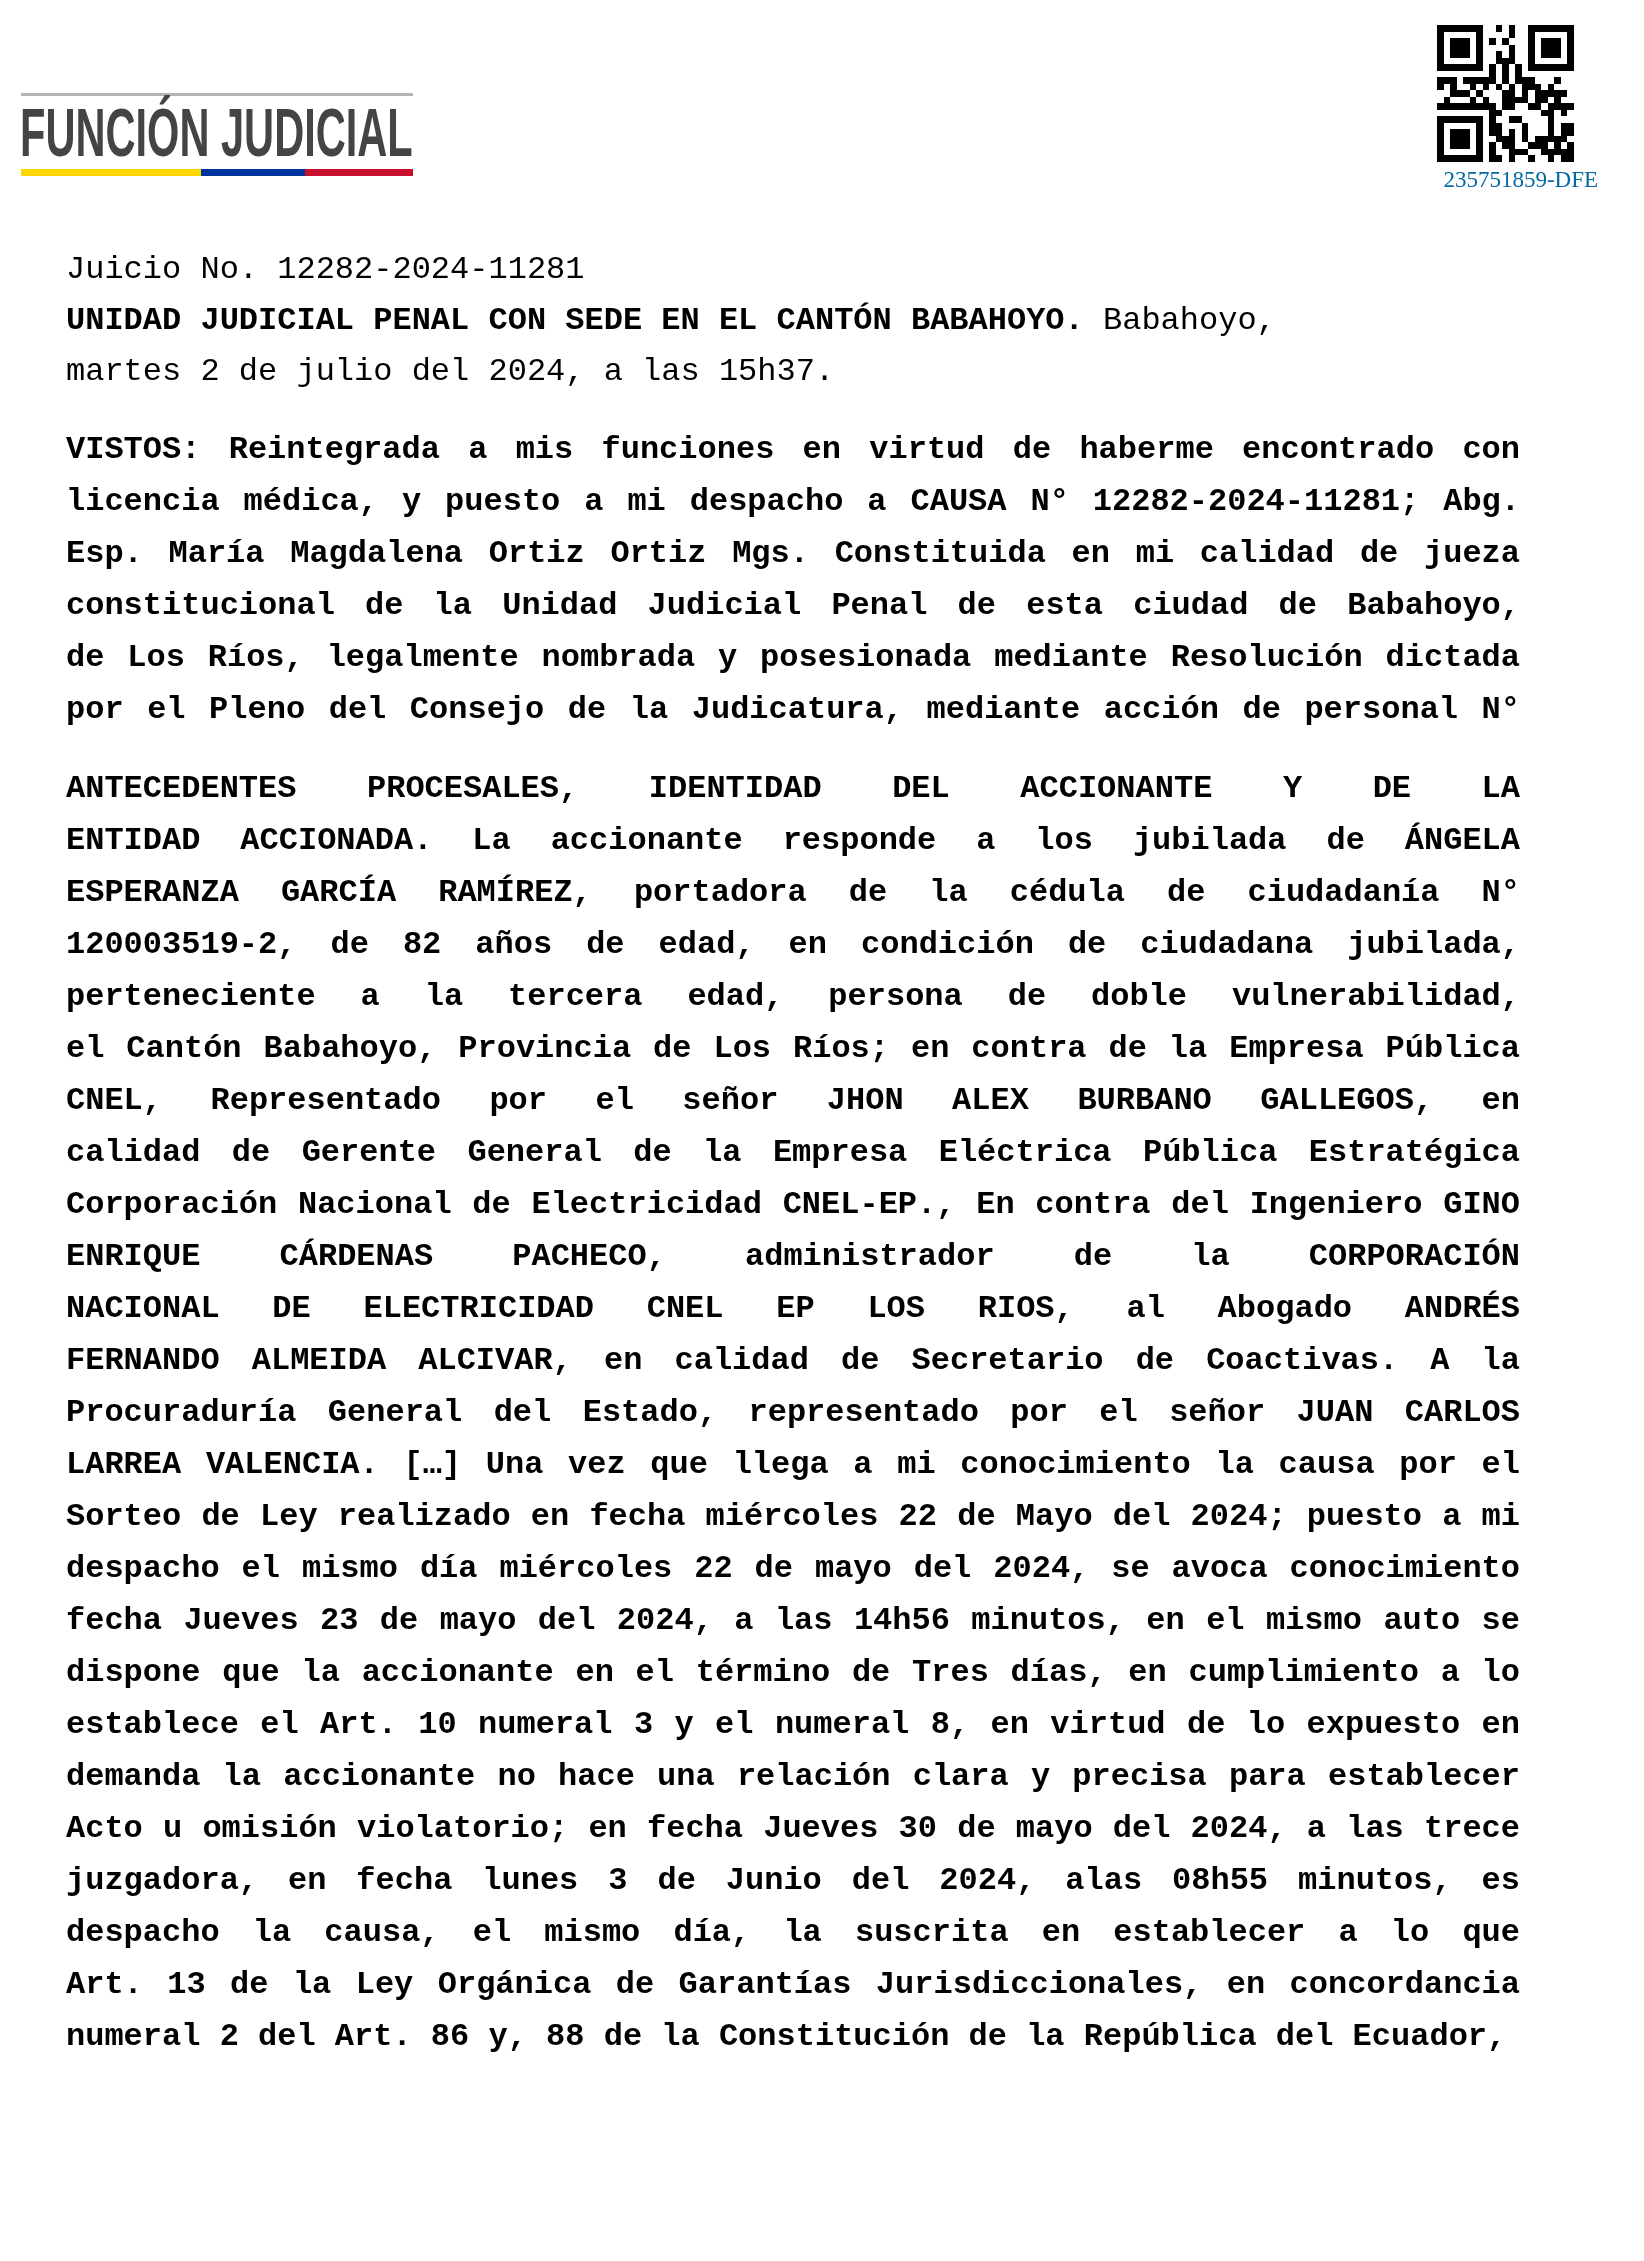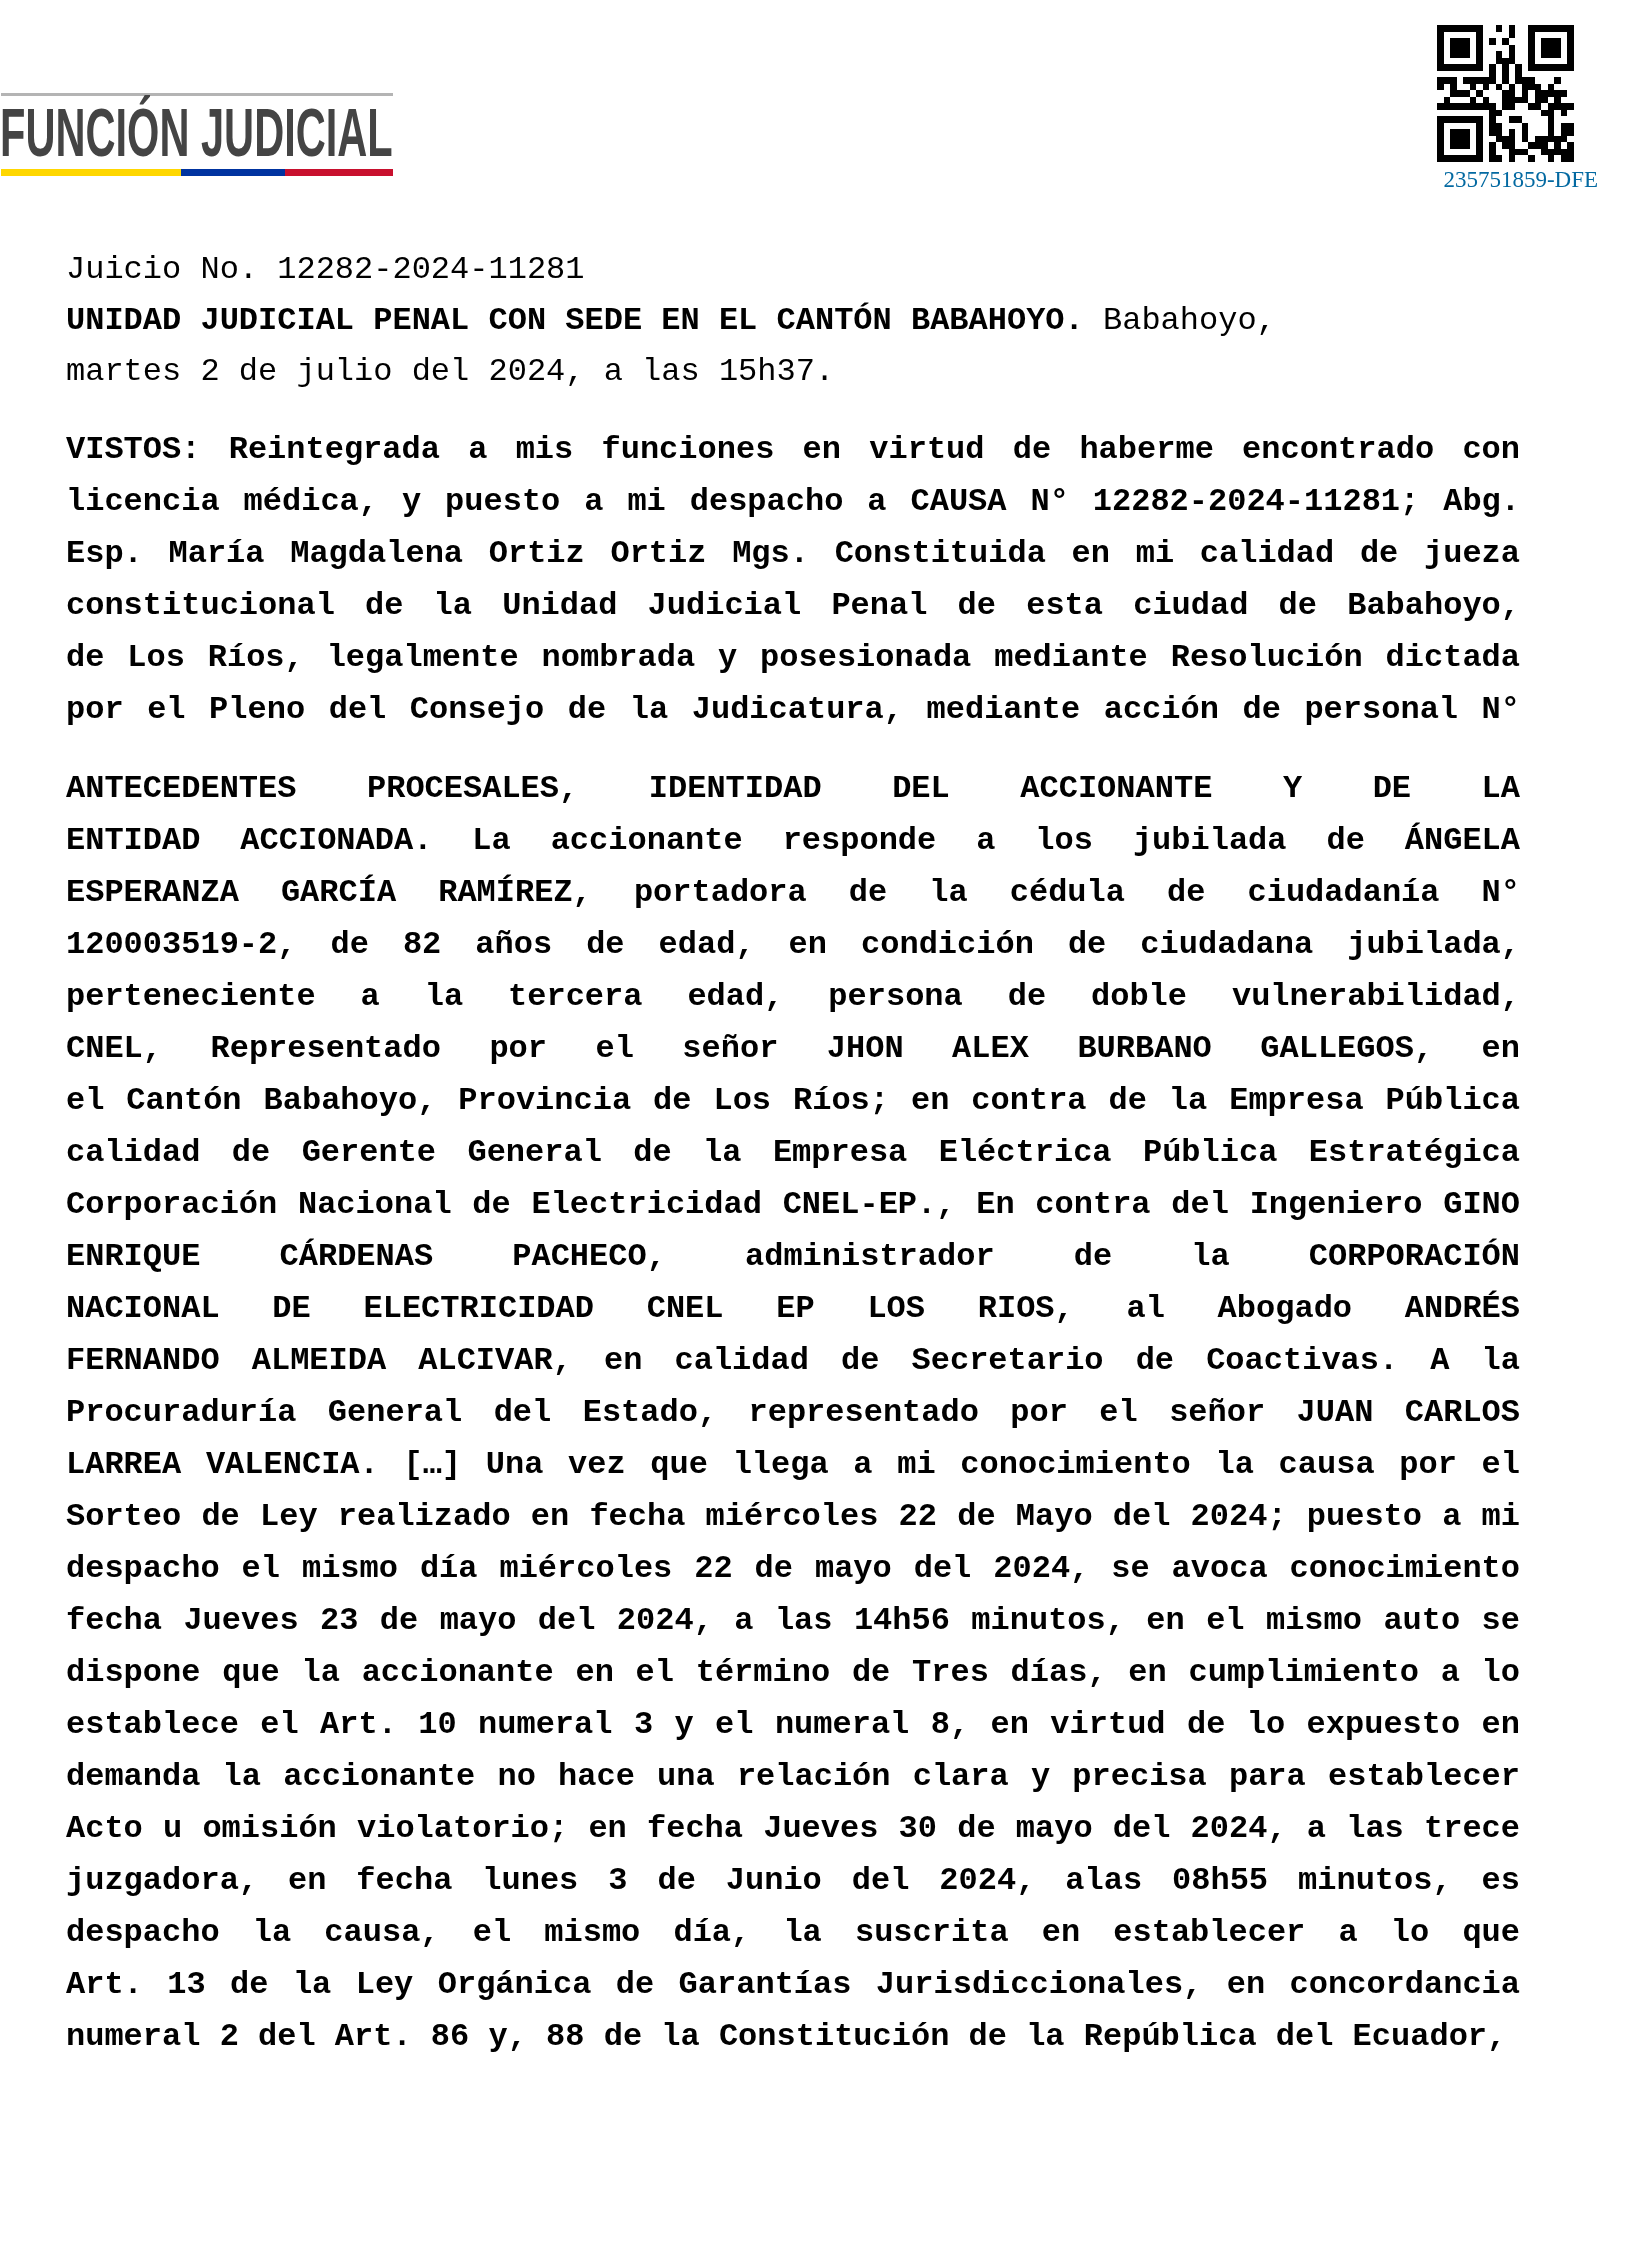--- a/index.html
+++ b/index.html
@@ -11,21 +11,21 @@
       width: 1644px;
       height: 2261px;
       position: relative;
       overflow: hidden;
       font-family: "Liberation Serif", "DejaVu Serif", serif;
       color: #000000;
     }
     
     .logo {
       position: absolute;
-      left: 1px;
+      left: 21px;
       top: 92px;
       width: 393px;
       height: 86px;
     }
     .logo .top-bar {
       position: absolute;
       left: 0;
       top: 0.5px;
       width: 392px;
       height: 3.7px;
@@ -597,22 +597,22 @@
         <span class="line">constitucional de la Unidad Judicial Penal de esta ciudad de Babahoyo, Provincia</span>
         <span class="line">de Los Ríos, legalmente nombrada y posesionada mediante Resolución dictada</span>
         <span class="line">por el Pleno del Consejo de la Judicatura, mediante acción de personal N° 5003-</span>
       </div>
       <div class="para">
         <span class="line">ANTECEDENTES PROCESALES, IDENTIDAD DEL ACCIONANTE Y DE LA</span>
         <span class="line">ENTIDAD ACCIONADA. La accionante responde a los jubilada de ÁNGELA</span>
         <span class="line">ESPERANZA GARCÍA RAMÍREZ, portadora de la cédula de ciudadanía N°</span>
         <span class="line">120003519-2, de 82 años de edad, en condición de ciudadana jubilada,</span>
         <span class="line">perteneciente a la tercera edad, persona de doble vulnerabilidad, domiciliado en</span>
+        <span class="line">el Cantón Babahoyo, Provincia de Los Ríos; en contra de la Empresa Pública de</span>
         <span class="line">CNEL, Representado por el señor JHON ALEX BURBANO GALLEGOS, en</span>
-        <span class="line">el Cantón Babahoyo, Provincia de Los Ríos; en contra de la Empresa Pública de</span>
         <span class="line">calidad de Gerente General de la Empresa Eléctrica Pública Estratégica</span>
         <span class="line">Corporación Nacional de Electricidad CNEL-EP., En contra del Ingeniero GINO</span>
         <span class="line">ENRIQUE CÁRDENAS PACHECO, administrador de la CORPORACIÓN</span>
         <span class="line">NACIONAL DE ELECTRICIDAD CNEL EP LOS RIOS, al Abogado ANDRÉS</span>
         <span class="line">FERNANDO ALMEIDA ALCIVAR, en calidad de Secretario de Coactivas. A la</span>
         <span class="line">Procuraduría General del Estado, representado por el señor JUAN CARLOS</span>
         <span class="line">LARREA VALENCIA. […] Una vez que llega a mi conocimiento la causa por el</span>
         <span class="line">Sorteo de Ley realizado en fecha miércoles 22 de Mayo del 2024; puesto a mi</span>
         <span class="line">despacho el mismo día miércoles 22 de mayo del 2024, se avoca conocimiento en</span>
         <span class="line">fecha Jueves 23 de mayo del 2024, a las 14h56 minutos, en el mismo auto se</span>

